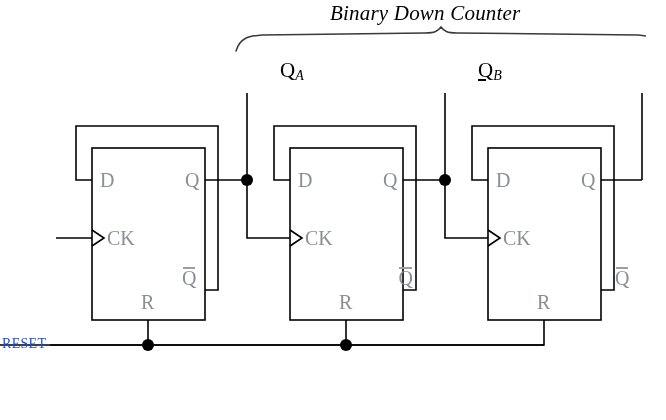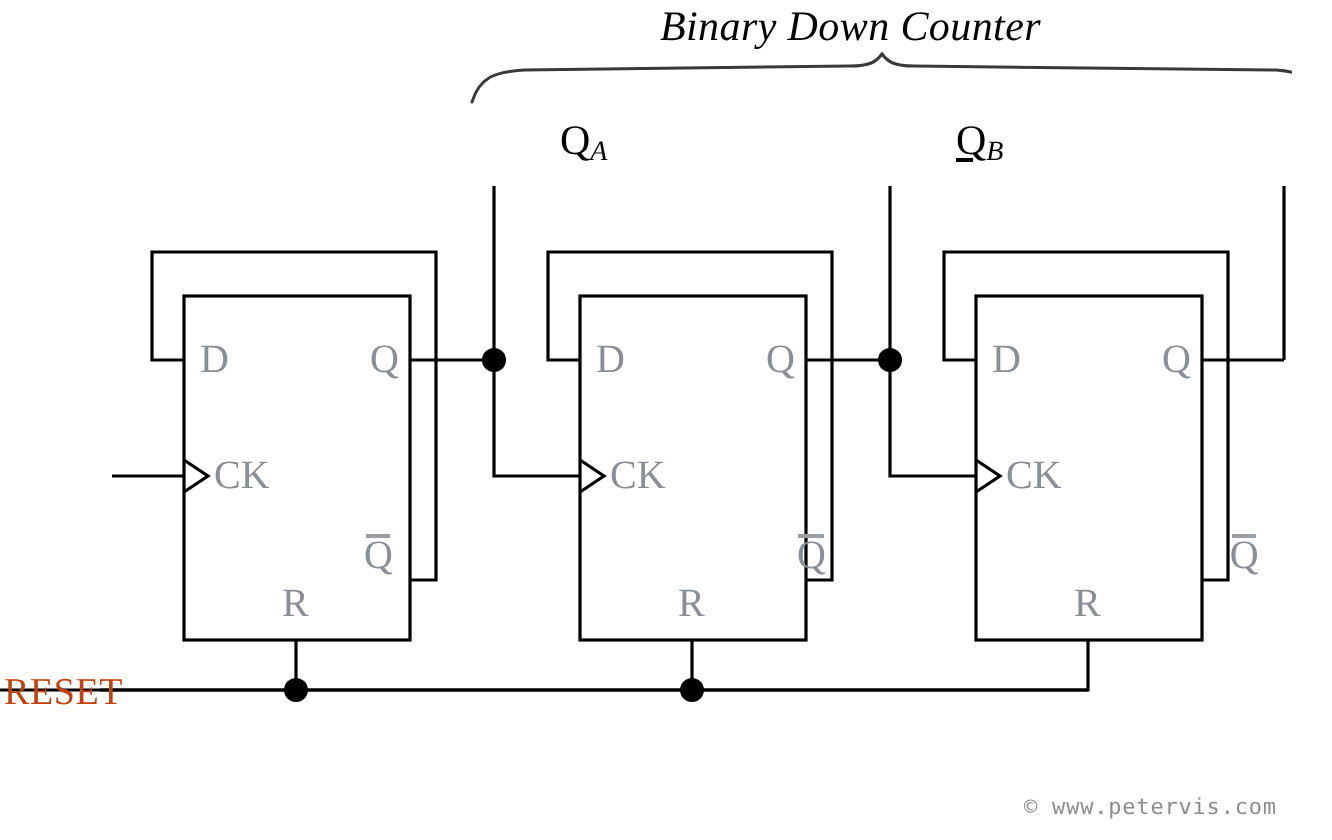--- a/index.html
+++ b/index.html
@@ -59,22 +59,22 @@
     margin-left: 48px;
   }
   .out-label .sub {
     font-size: 14px;
     font-style: italic;
     vertical-align: -3px;
     margin-left: 0px;
   }
   .reset-label {
     font-family: "Liberation Serif", "DejaVu Serif", serif;
-    font-size: 19px;
-    color: #c2410c;
+    font-size: 14px;
+    color: #1d4ed8;
     letter-spacing: 0.3px;
   }
   .watermark {
     font-family: "DejaVu Sans Mono", "Liberation Mono", monospace;
     font-size: 11px;
     color: #8d8d8d;
     letter-spacing: 0.4px;
   }
 </style>
 </head>
@@ -181,15 +181,14 @@
   <div class="txt port-label" style="left:496px; top:170px;">D</div>
   <div class="txt port-label" style="left:503px; top:228px;">CK</div>
   <div class="txt port-label" style="left:581px; top:170px;">Q</div>
   <div class="txt port-label qbar-wrap" style="left:578px; top:268px;"><span class="bar"></span><span>Q</span></div>
   <div class="txt port-label" style="left:537px; top:292px;">R</div>
 
   
   <div class="txt reset-label" style="left:2px; top:337px;">RESET</div>
 
   
-  <div class="txt watermark" style="left:512px; top:398px;">© www.petervis.com</div>
 
 </div>
 
 </body></html>

